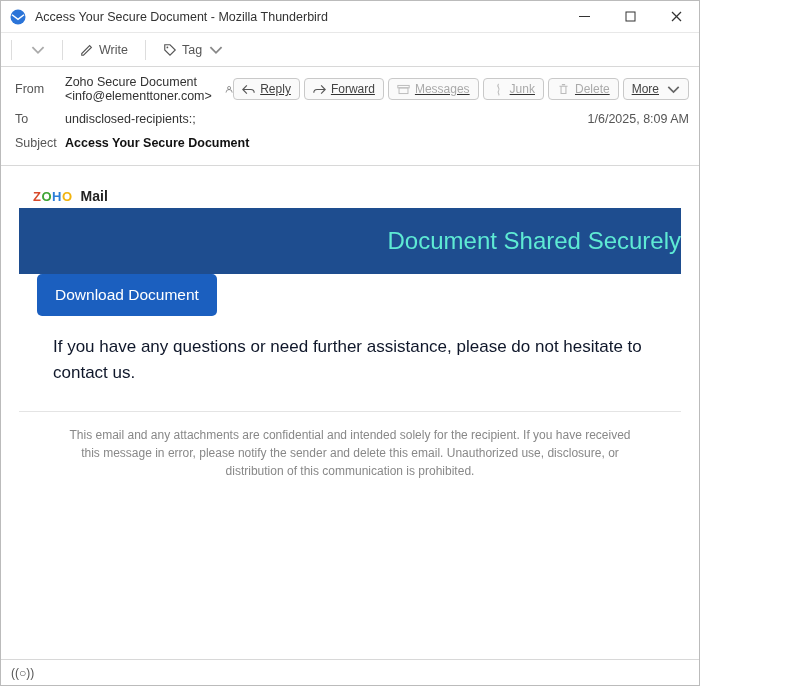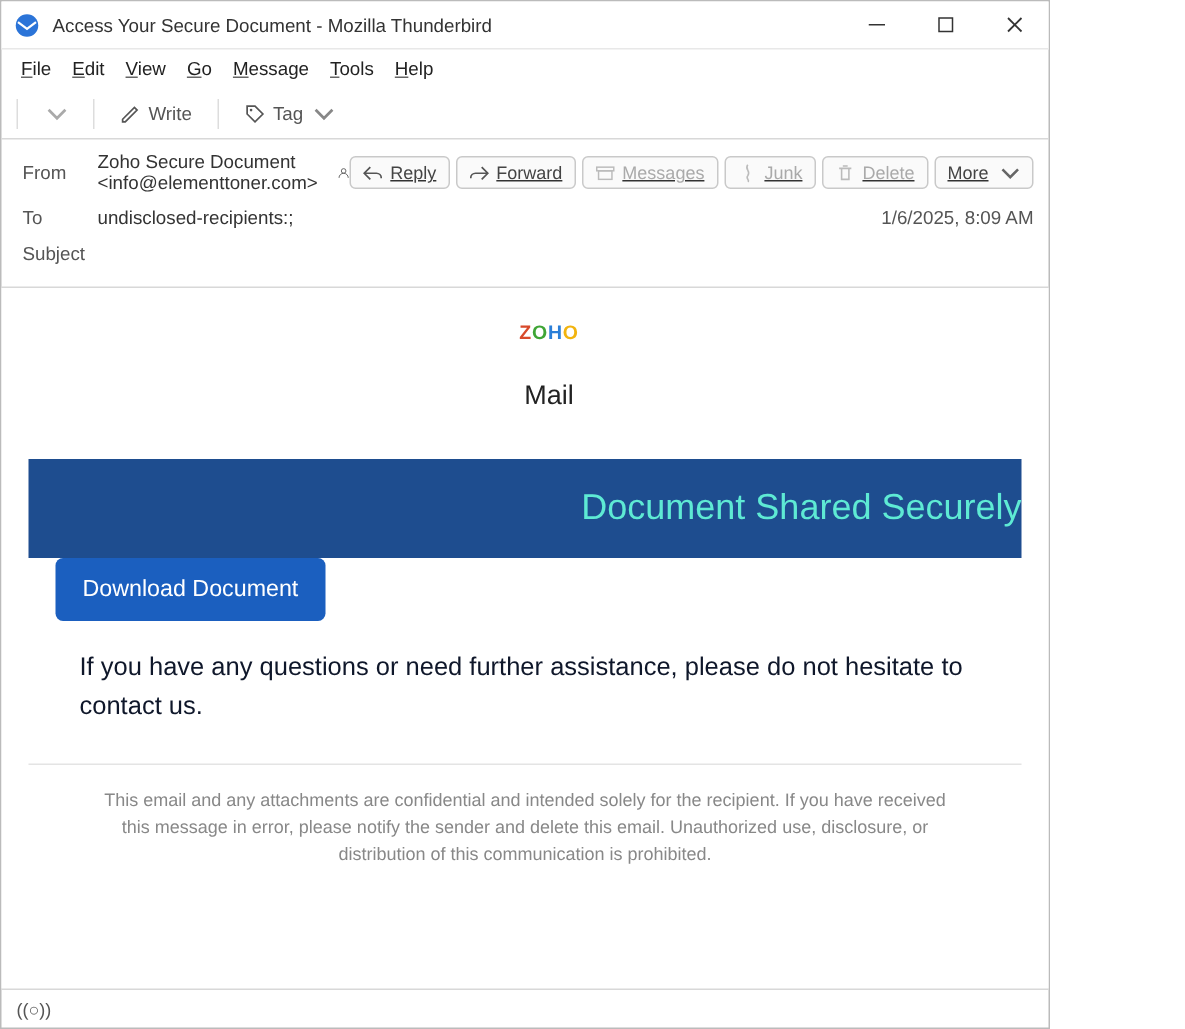--- a/index.html
+++ b/index.html
@@ -25,23 +25,23 @@
 .hdr-row.first { margin-bottom:4px; }
 .hdr-label { width:50px; color:#555; }
 .hdr-val { flex:1; display:flex; align-items:center; gap:6px; }
 .hdr-date { color:#555; }
 .actions { display:flex; gap:4px; margin-left:auto;text-decoration:underline; }
 .abtn { display:flex; align-items:center; gap:5px; border:1px solid #c9c9c9; border-radius:4px; padding:3px 8px; font-size:12px; color:#444; background:#fafafa; }
 .abtn.disabled { color:#aaa; }
 .abtn svg { width:13px; height:13px; }
 .abtn.more .chv { margin-left:3px; }
 .body { flex:1; overflow:auto; padding:22px 0 0 0; background:#fff; }
-.zoho { display:flex; align-items:center; gap:24px; margin-left:32px; margin-bottom:32px;flex-direction:column; }
+.zoho { display:flex; align-items:center; gap:8px; margin-left:32px; margin-bottom:4px; }
 .zoho .logo { font-weight:700; font-size:13px; letter-spacing:0.5px; }
-.zoho .mail { font-weight:400; font-size:18px; color:#222; }
+.zoho .mail { font-weight:700; font-size:14px; color:#222; }
 .banner { background:#1e4d8f; color:#5eead4; font-size:24px; text-align:right; padding:19px 0; margin:0 18px; }
 .para { font-size:16.5px; color:#222; margin:24px 36px 16px 36px; line-height:1.55; }
 .para2 { font-size:17px; color:#0f172a; margin:18px 36px 24px 52px; line-height:1.55; }
 .dlbtn { display:inline-block; background:#1b5fbf; color:#fff; font-size:15.5px; padding:12px 18px; border-radius:5px; margin-left:36px; }
 .footer { font-size:12px; color:#888; text-align:center; padding:14px 40px; border-top:1px solid #e4e4e4; margin:10px 18px 0 18px; line-height:1.5; }
 .statusbar { height:26px; border-top:1px solid #d8d8d8; display:flex; align-items:center; padding:0 10px; font-size:12px; color:#555; }
 .contact-icon { width:15px; height:15px; }
 </style>
 </head>
 <body>
@@ -69,29 +69,20 @@
       </div>
       <div class="winbtn">
         <svg viewBox="0 0 11 11">
             <line x1="1" y1="1" x2="10" y2="10" stroke="#333" stroke-width="1.2"></line>
             <line x1="10" y1="1" x2="1" y2="10" stroke="#333" stroke-width="1.2"></line>
           </svg>
       </div>
     </div>
   </div>
 
-  <div class="menubar">
-    <span class="menuitem"><span class="u">F</span><span>ile</span></span>
-    <span class="menuitem"><span class="u">E</span>dit</span>
-    <span class="menuitem"><span class="u">V</span>iew</span>
-    <span class="menuitem"><span class="u">G</span>o</span>
-    <span class="menuitem"><span class="u">M</span>essage</span>
-    <span class="menuitem"><span class="u">T</span>ools</span>
-    <span class="menuitem"><span class="u">H</span>elp</span>
-  </div>
 
   <div class="toolbar">
     <div class="divider"></div>
     <div class="tbtn ghost chev">
       <svg viewBox="0 0 10 6">
           <path d="M1 1 L5 5 L9 1" fill="none" stroke="#aaa" stroke-width="1.3"></path>
         </svg>
     </div>
     <div class="divider"></div>
     <div class="tbtn">
@@ -163,20 +154,21 @@
         </div>
       </div>
     </div>
     <div class="hdr-row">
       <span class="hdr-label">To</span>
       <span class="hdr-val">undisclosed-recipients:;</span>
       <span class="hdr-date">1/6/2025, 8:09 AM</span>
     </div>
     <div class="hdr-row">
       <span class="hdr-label">Subject</span>
+      <span class="hdr-val" style="font-weight:600;color:#111">Access Your Secure Document</span>
     </div>
   </div>
 
   <div class="body">
     <div class="zoho">
       <span class="logo">
         <span style="color:#d84a2b">Z</span><span style="color:#3fa535">O</span><span style="color:#2b7fd8">H</span><span style="color:#f2b40f">O</span>
       </span>
       <span class="mail">Mail</span>
     </div>

